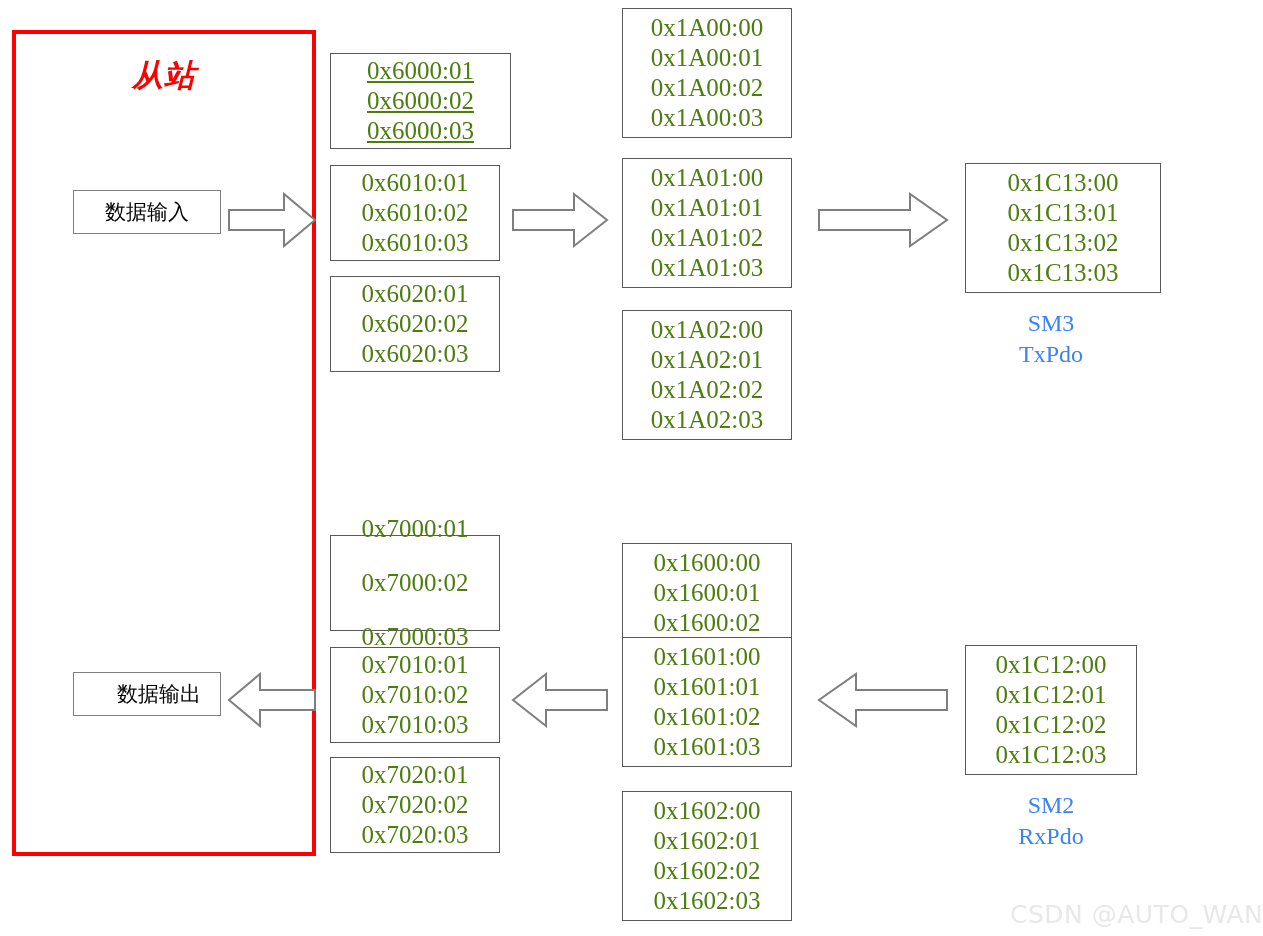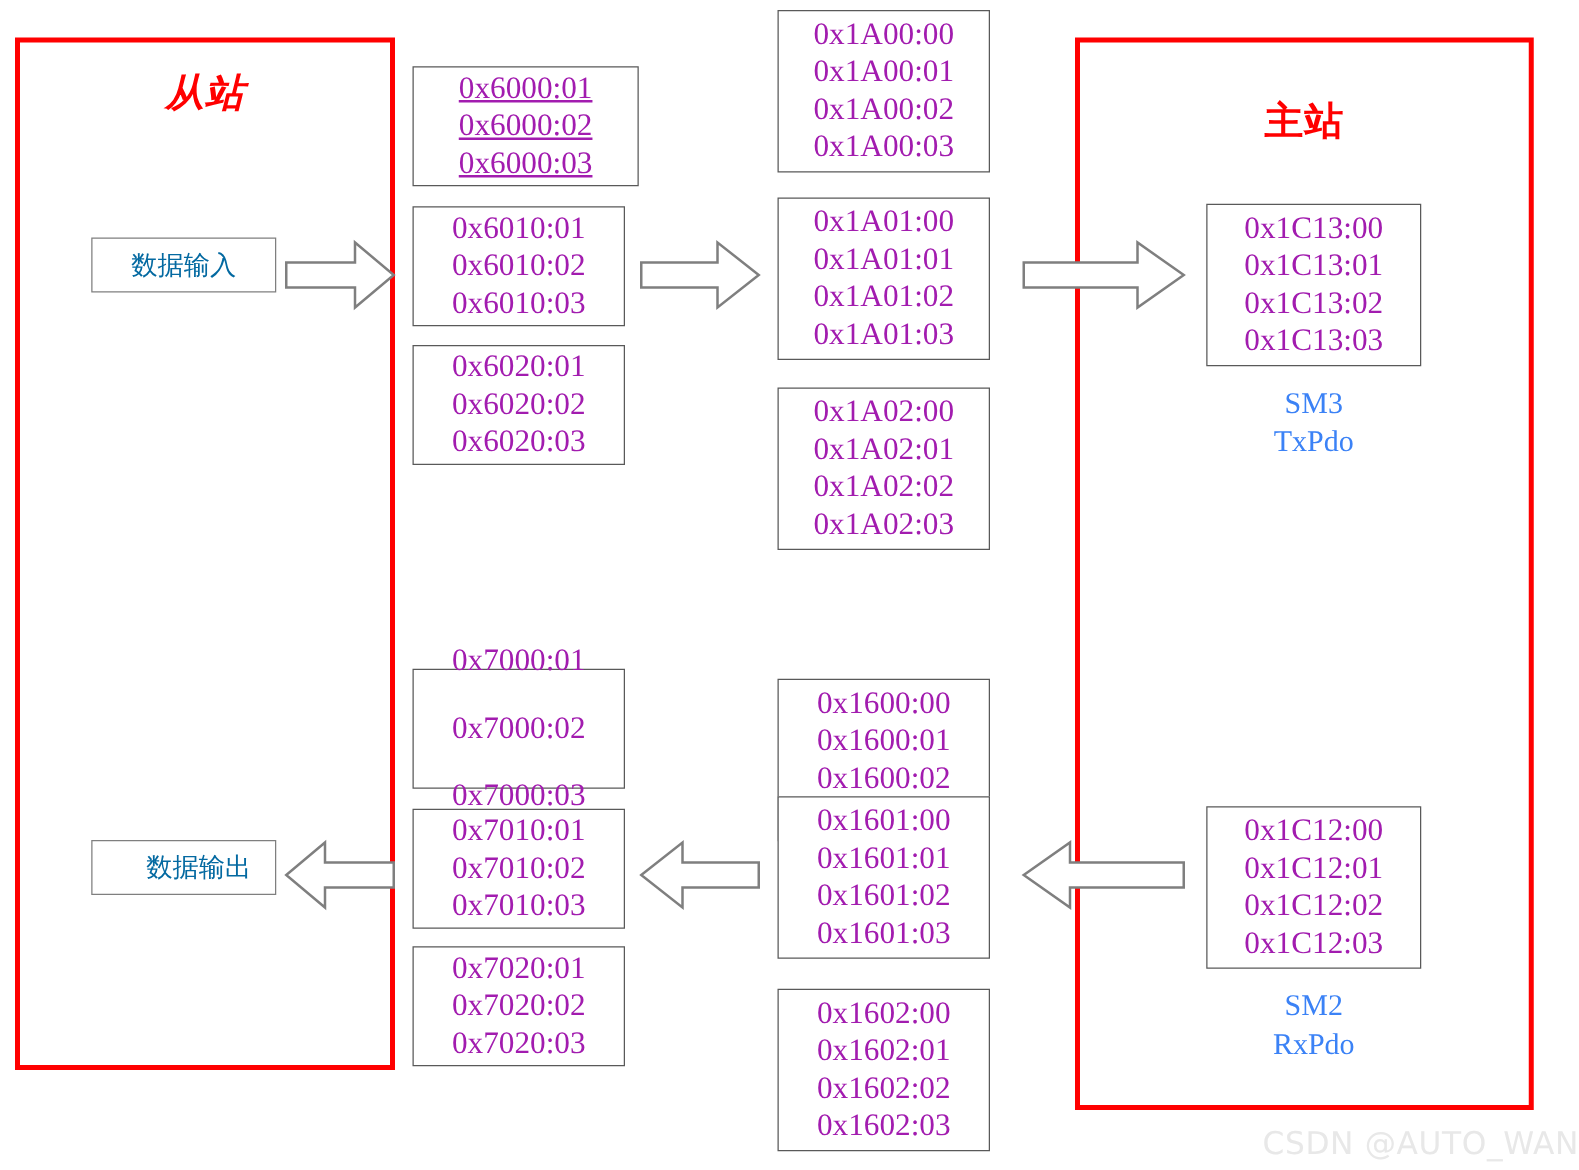--- a/index.html
+++ b/index.html
@@ -39,41 +39,41 @@
   .obox {
     position: absolute;
     border: 1.6px solid #595959;
     box-sizing: border-box;
     background: #ffffff;
     display: flex;
     flex-direction: column;
     align-items: center;
     justify-content: center;
     font-family: "Liberation Serif", "DejaVu Serif", serif;
-    color: #a21caf;
+    color: #4d7c0f;
     z-index: 3;
   }
   .obox .line {
     font-size: 25px;
     line-height: 1.21;
     letter-spacing: 0px;
     white-space: nowrap;
   }
   
   .labelbox {
     position: absolute;
     border: 1.6px solid #7f7f7f;
     box-sizing: border-box;
     background: #ffffff;
     display: flex;
     align-items: center;
     justify-content: center;
     font-family: "DejaVu Sans", "Liberation Sans", sans-serif;
     font-size: 21px;
-    color: #0369a1;
+    color: #000000;
     z-index: 4;
   }
   
   .caption {
     position: absolute;
     text-align: center;
     font-family: "Liberation Serif", "DejaVu Serif", serif;
     font-size: 24px;
     line-height: 1.3;
     color: #3b82f6;
@@ -170,25 +170,22 @@
     <span class="line">0x1A01:03</span>
   </div>
 
   <div class="obox" style="left:622px; top:310px; width:170px; height:130px;">
     <span class="line">0x1A02:00</span>
     <span class="line">0x1A02:01</span>
     <span class="line">0x1A02:02</span>
     <span class="line">0x1A02:03</span>
   </div>
 
-  <div class="station" style="left:860px; top:30px; width:367px; height:858px;">
-    <div class="station-title" style="top:48px;">主站</div>
-  </div>
-
-  <div class="obox" style="left:965px; top:163px; width:172px; height:130px;">
+
+  <div class="obox" style="left:965px; top:163px; width:196px; height:130px;">
     <span class="line">0x1C13:00</span>
     <span class="line">0x1C13:01</span>
     <span class="line">0x1C13:02</span>
     <span class="line">0x1C13:03</span>
   </div>
 
   <div class="caption" style="left:965px; top:308px; width:172px;">SM3
 TxPdo</div>
 
   <div class="obox" style="left:965px; top:645px; width:172px; height:130px;">

